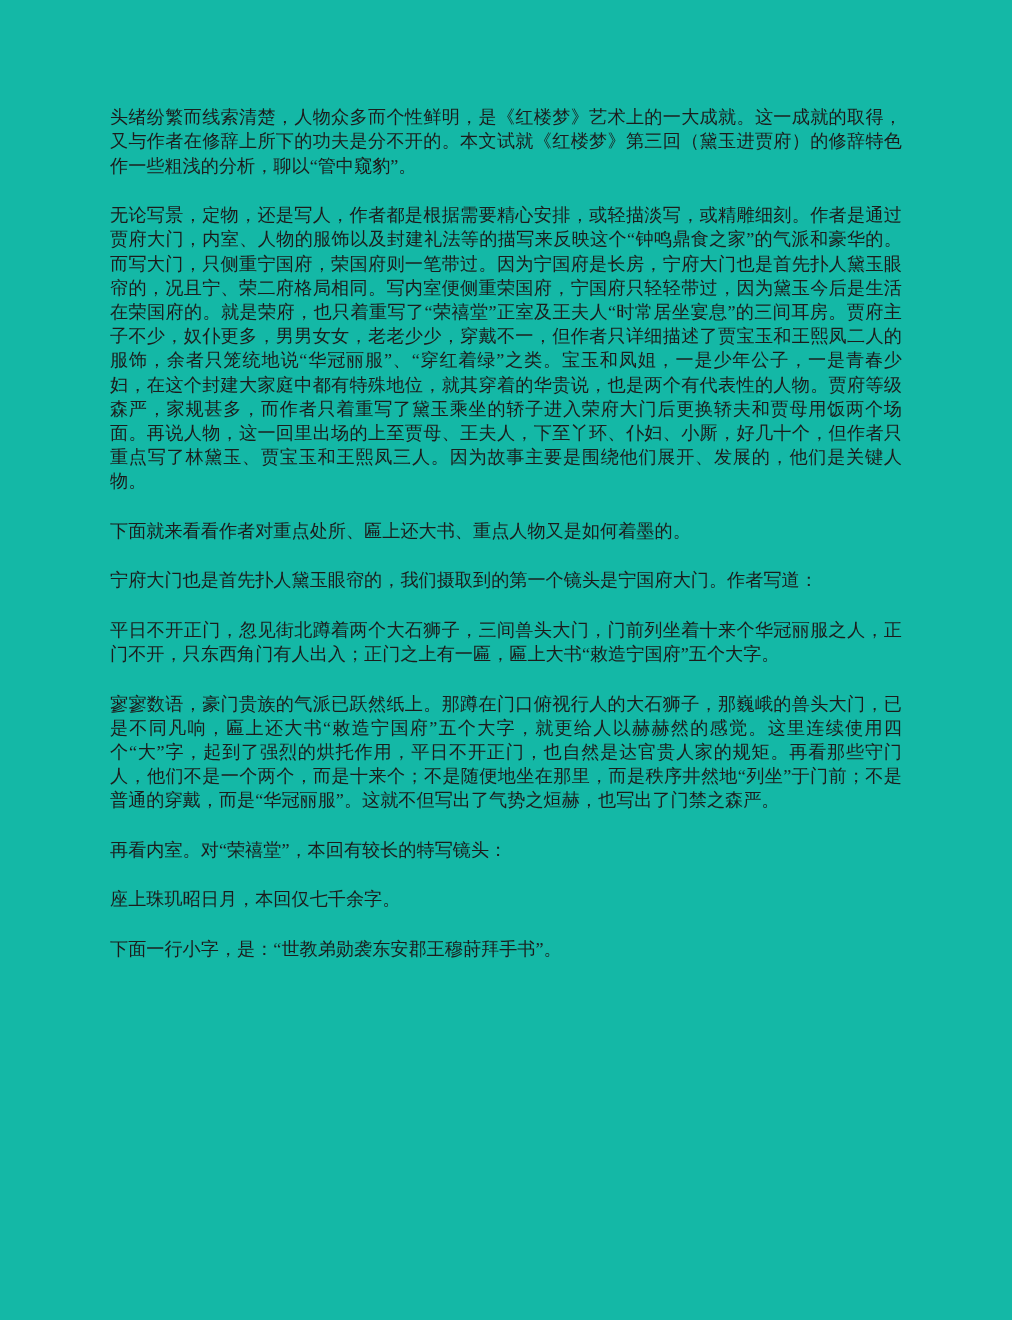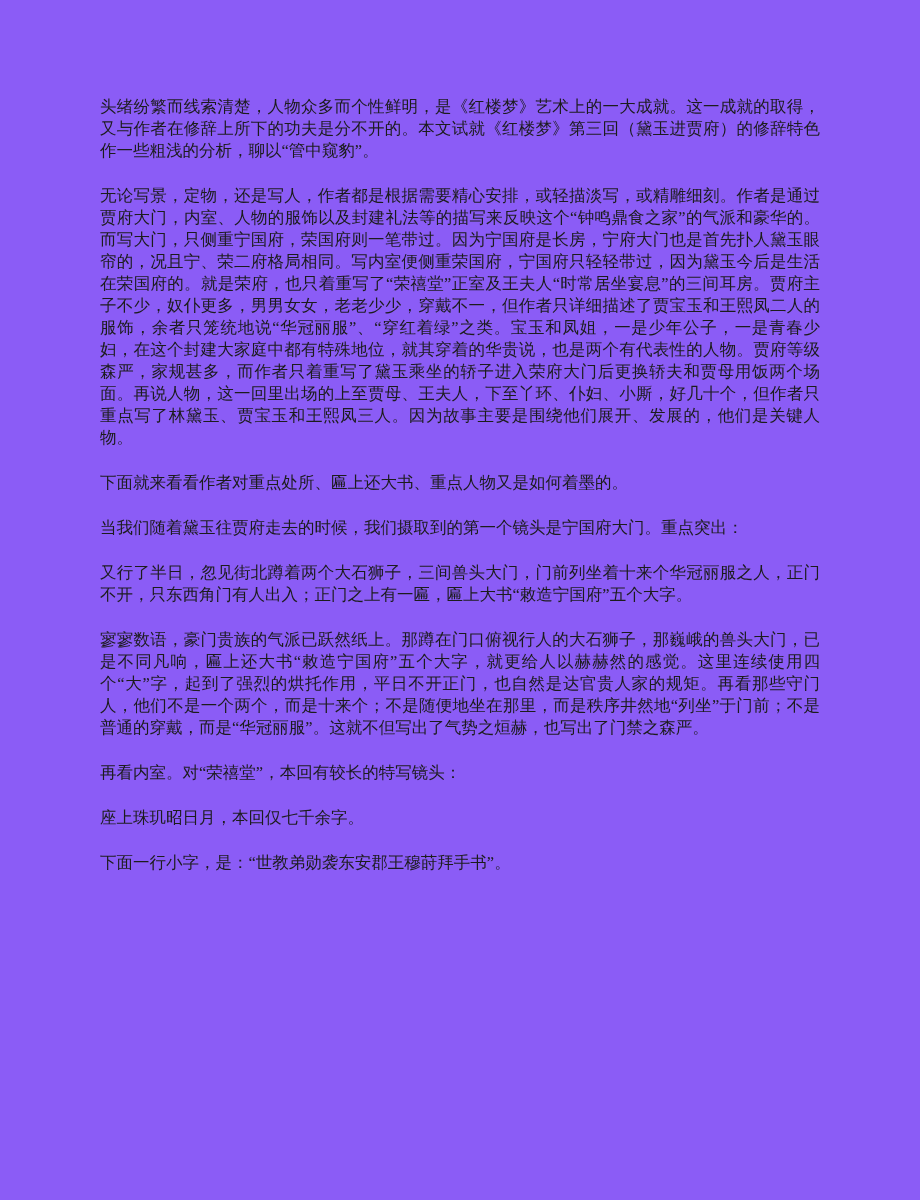--- a/index.html
+++ b/index.html
@@ -4,21 +4,21 @@
 <style>
   html, body {
     margin: 0;
     padding: 0;
     background: #ffffff;
   }
   .page {
     position: relative;
     width: 920px;
     height: 1200px;
-    background: #8b5cf6;
+    background: #14b8a6;
     overflow: hidden;
   }
   .doc {
     position: absolute;
     left: 100px;
     top: 96px;
     width: 720px;
     font-family: "Liberation Serif", "DejaVu Serif", serif;
     font-size: 16.5px;
     line-height: 22px;
@@ -34,20 +34,20 @@
   }
 </style>
 </head>
 <body>
 
 <div class="page">
   <div class="doc">
     <p>头绪纷繁而线索清楚，人物众多而个性鲜明，是《红楼梦》艺术上的一大成就。这一成就的取得，又与作者在修辞上所下的功夫是分不开的。本文试就《红楼梦》第三回（黛玉进贾府）的修辞特色作一些粗浅的分析，聊以“管中窥豹”。</p>
     <p>无论写景，定物，还是写人，作者都是根据需要精心安排，或轻描淡写，或精雕细刻。作者是通过贾府大门，内室、人物的服饰以及封建礼法等的描写来反映这个“钟鸣鼎食之家”的气派和豪华的。而写大门，只侧重宁国府，荣国府则一笔带过。因为宁国府是长房，宁府大门也是首先扑人黛玉眼帘的，况且宁、荣二府格局相同。写内室便侧重荣国府，宁国府只轻轻带过，因为黛玉今后是生活在荣国府的。就是荣府，也只着重写了“荣禧堂”正室及王夫人“时常居坐宴息”的三间耳房。贾府主子不少，奴仆更多，男男女女，老老少少，穿戴不一，但作者只详细描述了贾宝玉和王熙凤二人的服饰，余者只笼统地说“华冠丽服”、“穿红着绿”之类。宝玉和凤姐，一是少年公子，一是青春少妇，在这个封建大家庭中都有特殊地位，就其穿着的华贵说，也是两个有代表性的人物。贾府等级森严，家规甚多，而作者只着重写了黛玉乘坐的轿子进入荣府大门后更换轿夫和贾母用饭两个场面。再说人物，这一回里出场的上至贾母、王夫人，下至丫环、仆妇、小厮，好几十个，但作者只重点写了林黛玉、贾宝玉和王熙凤三人。因为故事主要是围绕他们展开、发展的，他们是关键人物。</p>
     <p>下面就来看看作者对重点处所、匾上还大书、重点人物又是如何着墨的。</p>
-    <p>当我们随着黛玉往贾府走去的时候，我们摄取到的第一个镜头是宁国府大门。重点突出：</p>
-    <p>又行了半日，忽见街北蹲着两个大石狮子，三间兽头大门，门前列坐着十来个华冠丽服之人，正门不开，只东西角门有人出入；正门之上有一匾，匾上大书“敕造宁国府”五个大字。</p>
+    <p>宁府大门也是首先扑人黛玉眼帘的，我们摄取到的第一个镜头是宁国府大门。作者写道：</p>
+    <p>平日不开正门，忽见街北蹲着两个大石狮子，三间兽头大门，门前列坐着十来个华冠丽服之人，正门不开，只东西角门有人出入；正门之上有一匾，匾上大书“敕造宁国府”五个大字。</p>
     <p>寥寥数语，豪门贵族的气派已跃然纸上。那蹲在门口俯视行人的大石狮子，那巍峨的兽头大门，已是不同凡响，匾上还大书“敕造宁国府”五个大字，就更给人以赫赫然的感觉。这里连续使用四个“大”字，起到了强烈的烘托作用，平日不开正门，也自然是达官贵人家的规矩。再看那些守门人，他们不是一个两个，而是十来个；不是随便地坐在那里，而是秩序井然地“列坐”于门前；不是普通的穿戴，而是“华冠丽服”。这就不但写出了气势之烜赫，也写出了门禁之森严。</p>
     <p>再看内室。对“荣禧堂”，本回有较长的特写镜头：</p>
     <p>座上珠玑昭日月，本回仅七千余字。</p>
     <p>下面一行小字，是：“世教弟勋袭东安郡王穆莳拜手书”。</p>
   </div>
 </div>
 
 </body></html>

